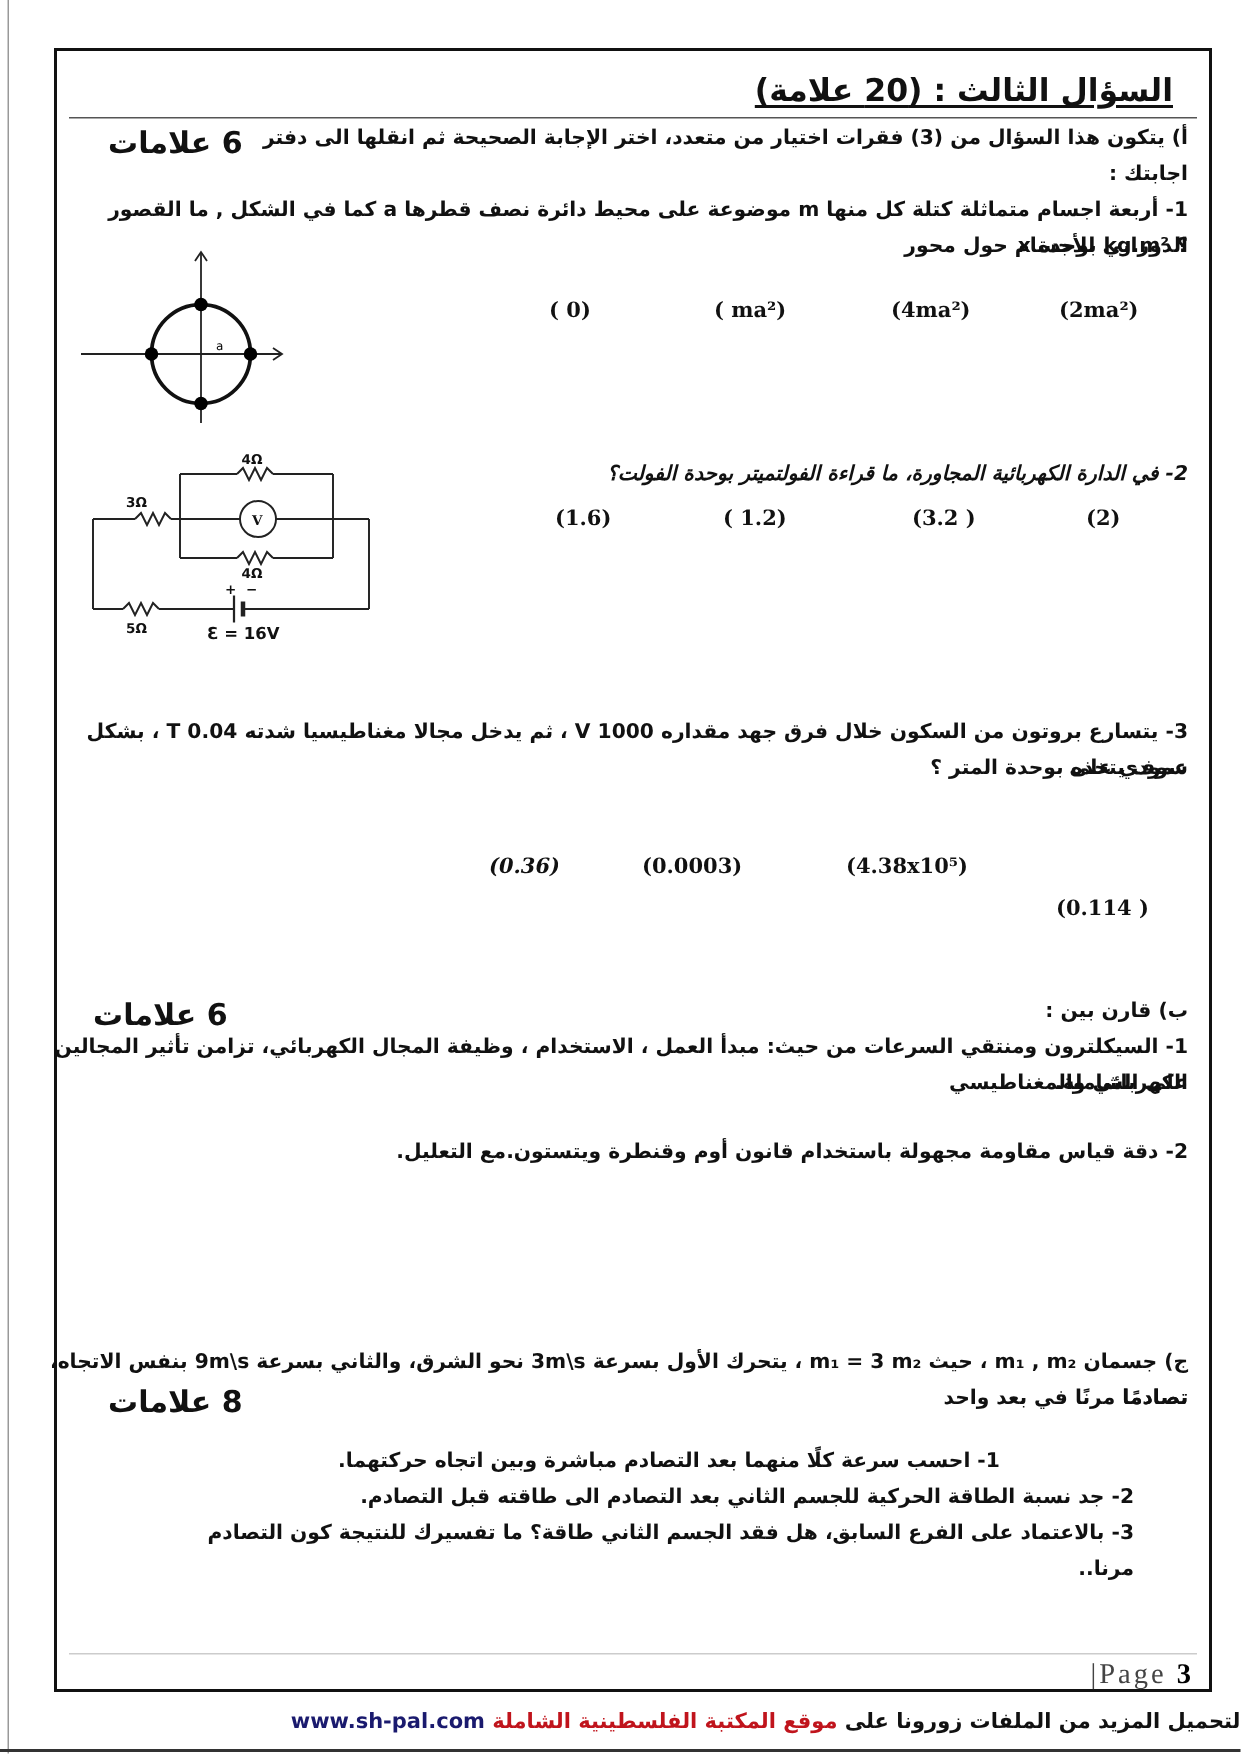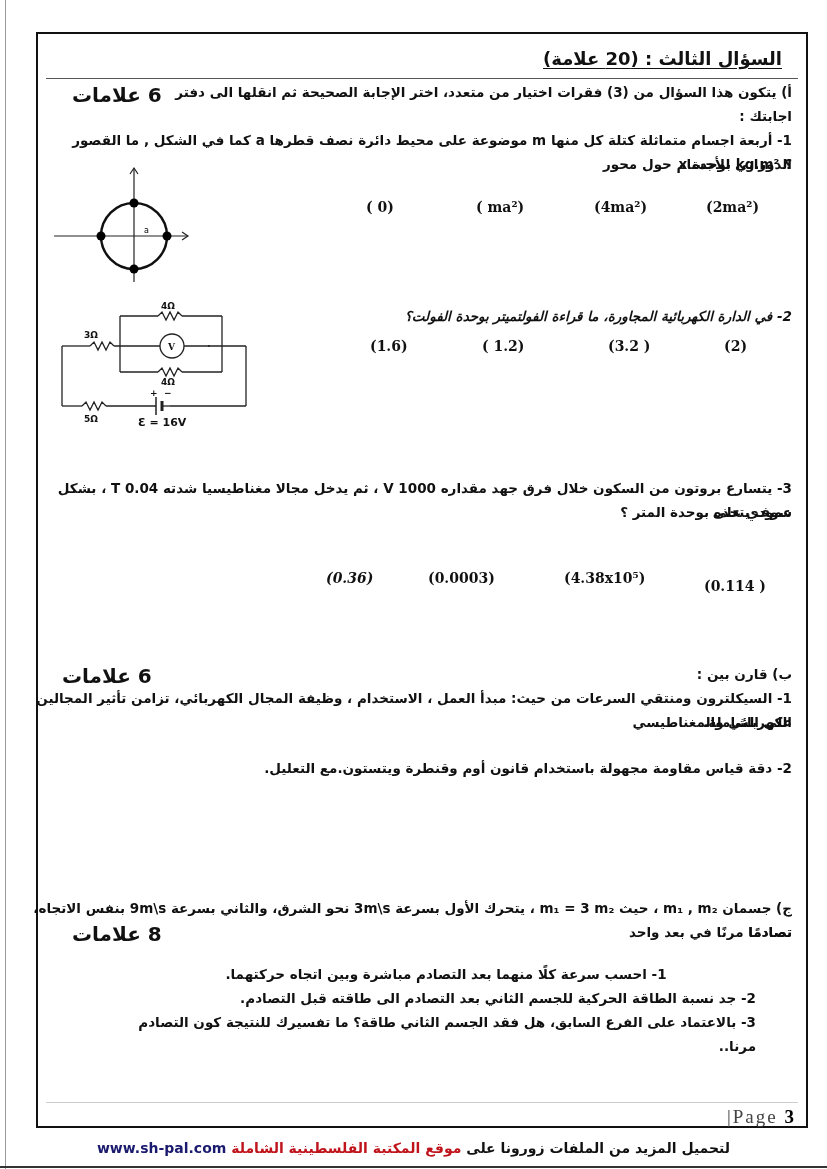--- a/index.html
+++ b/index.html
@@ -1,30 +1,30 @@
 <!DOCTYPE html>
 <html><head>
 <meta charset="utf-8">
 <style>
   html, body { margin:0; padding:0; background:#fff; }
   body { width:827px; height:1169px; position:relative; overflow:hidden; font-family:"DejaVu Sans", sans-serif; color:#111; }
   .outer-left { position:absolute; left:5px; top:0; width:1px; height:1169px; background:#999; }
   .frame { position:absolute; left:36px; top:32px; width:772px; height:1096px; border:2px solid #111; box-sizing:border-box; }
   .abs { position:absolute; }
   .rtl { direction:rtl; text-align:right; unicode-bidi:plaintext; }
-  .title { right:24px; top:14px; font-size:18px; font-weight:bold; text-decoration:underline; text-underline-offset:3px; }
+  .title { right:24px; top:14px; font-size:21px; font-weight:bold; text-decoration:underline; text-underline-offset:3px; }
   .title-rule { left:8px; right:8px; top:44px; height:1px; background:#555; }
   .t13 { font-size:13.5px; font-weight:bold; line-height:24px; }
   .marks { font-size:20px; font-weight:bold; }
   .opts { font-family:"DejaVu Serif", serif; font-size:14px; font-weight:bold; display:flex; direction:rtl; }
   .opt { position:absolute; white-space:nowrap; }
   .footer-rule { left:8px; right:8px; top:1068px; height:1px; background:#ccc; }
   .page-num { right:10px; top:1072px; font-family:"Liberation Serif", serif; font-size:19px; color:#444; letter-spacing:2px; }
   .page-num b { color:#000; }
-  .banner { left:0; width:827px; top:1140px; text-align:center; font-size:14px; font-weight:bold; direction:rtl; }
+  .banner { left:0; width:827px; top:1140px; text-align:right; font-size:14px; font-weight:bold; direction:rtl; }
   .banner .red { color:#c0141c; }
   .banner .site { color:#1a1a6e; }
   .bottom-rule { left:0; width:827px; top:1166px; height:2px; background:#333; }
 </style>
 </head>
 <body>
 
 <div class="outer-left"></div>
 
 <div class="frame">
@@ -100,21 +100,21 @@
       <text x="114" y="100">−</text>
       <text x="88" y="130" font-size="11">Ɛ = 16V</text>
     </g>
   </svg>
 
   <div class="abs rtl t13" style="right:14px; top:442px; width:760px;">3-   يتسارع بروتون من السكون خلال فرق جهد مقداره 1000 V ، ثم يدخل مجالا مغناطيسيا شدته 0.04 T ، بشكل عمودي على</div>
   <div class="abs rtl t13" style="right:14px; top:466px; width:760px;">سوف يتخذه بوحدة المتر ؟</div>
   <div class="opt opts" style="left:288px; top:536px;font-style:italic;">(0.36)</div>
   <div class="opt opts" style="left:390px; top:536px;">(0.0003)</div>
   <div class="opt opts" style="left:526px; top:536px;">(4.38x10⁵)</div>
-  <div class="opt opts" style="left:666px; top:544px;">( 0.114)</div>
+  <div class="opt opts" style="left:666px; top:564px;">( 0.114)</div>
 
   <div class="abs rtl t13" style="right:14px; top:628px;">ب) قارن بين :</div>
   <div class="abs rtl marks" style="left:24px; top:630px;">6 علامات</div>
   <div class="abs rtl t13" style="right:14px; top:652px; width:760px;">1- السيكلترون ومنتقي السرعات من حيث: مبدأ العمل ، الاستخدام ، وظيفة المجال الكهربائي، تزامن تأثير المجالين الكهربائي والمغناطيسي</div>
   <div class="abs rtl t13" style="right:14px; top:676px; width:760px;">على الشاملة.</div>
   <div class="abs rtl t13" style="right:14px; top:722px; width:760px;">2- دقة قياس مقاومة مجهولة باستخدام قانون أوم وقنطرة ويتستون.مع التعليل.</div>
 
   <div class="abs rtl t13" style="right:14px; top:862px; width:760px;">ج) جسمان m₁ , m₂ ، حيث m₁ = 3 m₂ ، يتحرك الأول بسرعة 3m\s نحو الشرق، والثاني بسرعة 9m\s بنفس الاتجاه، تصادما</div>
   <div class="abs rtl t13" style="right:14px; top:886px; width:400px;">تصادمًا مرنًا في بعد واحد</div>
   <div class="abs rtl marks" style="left:34px; top:888px;">8 علامات</div>

